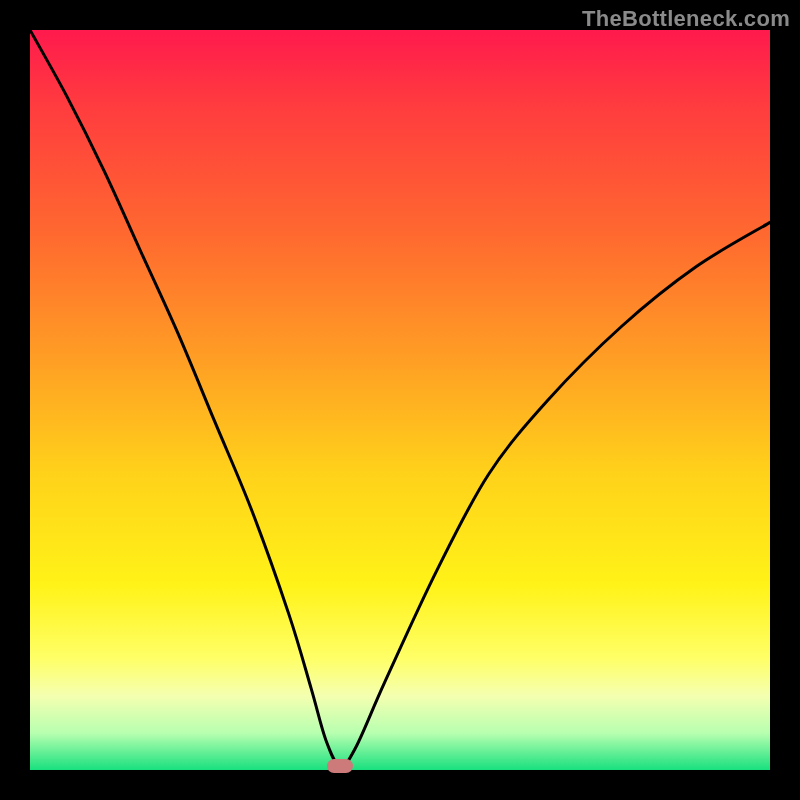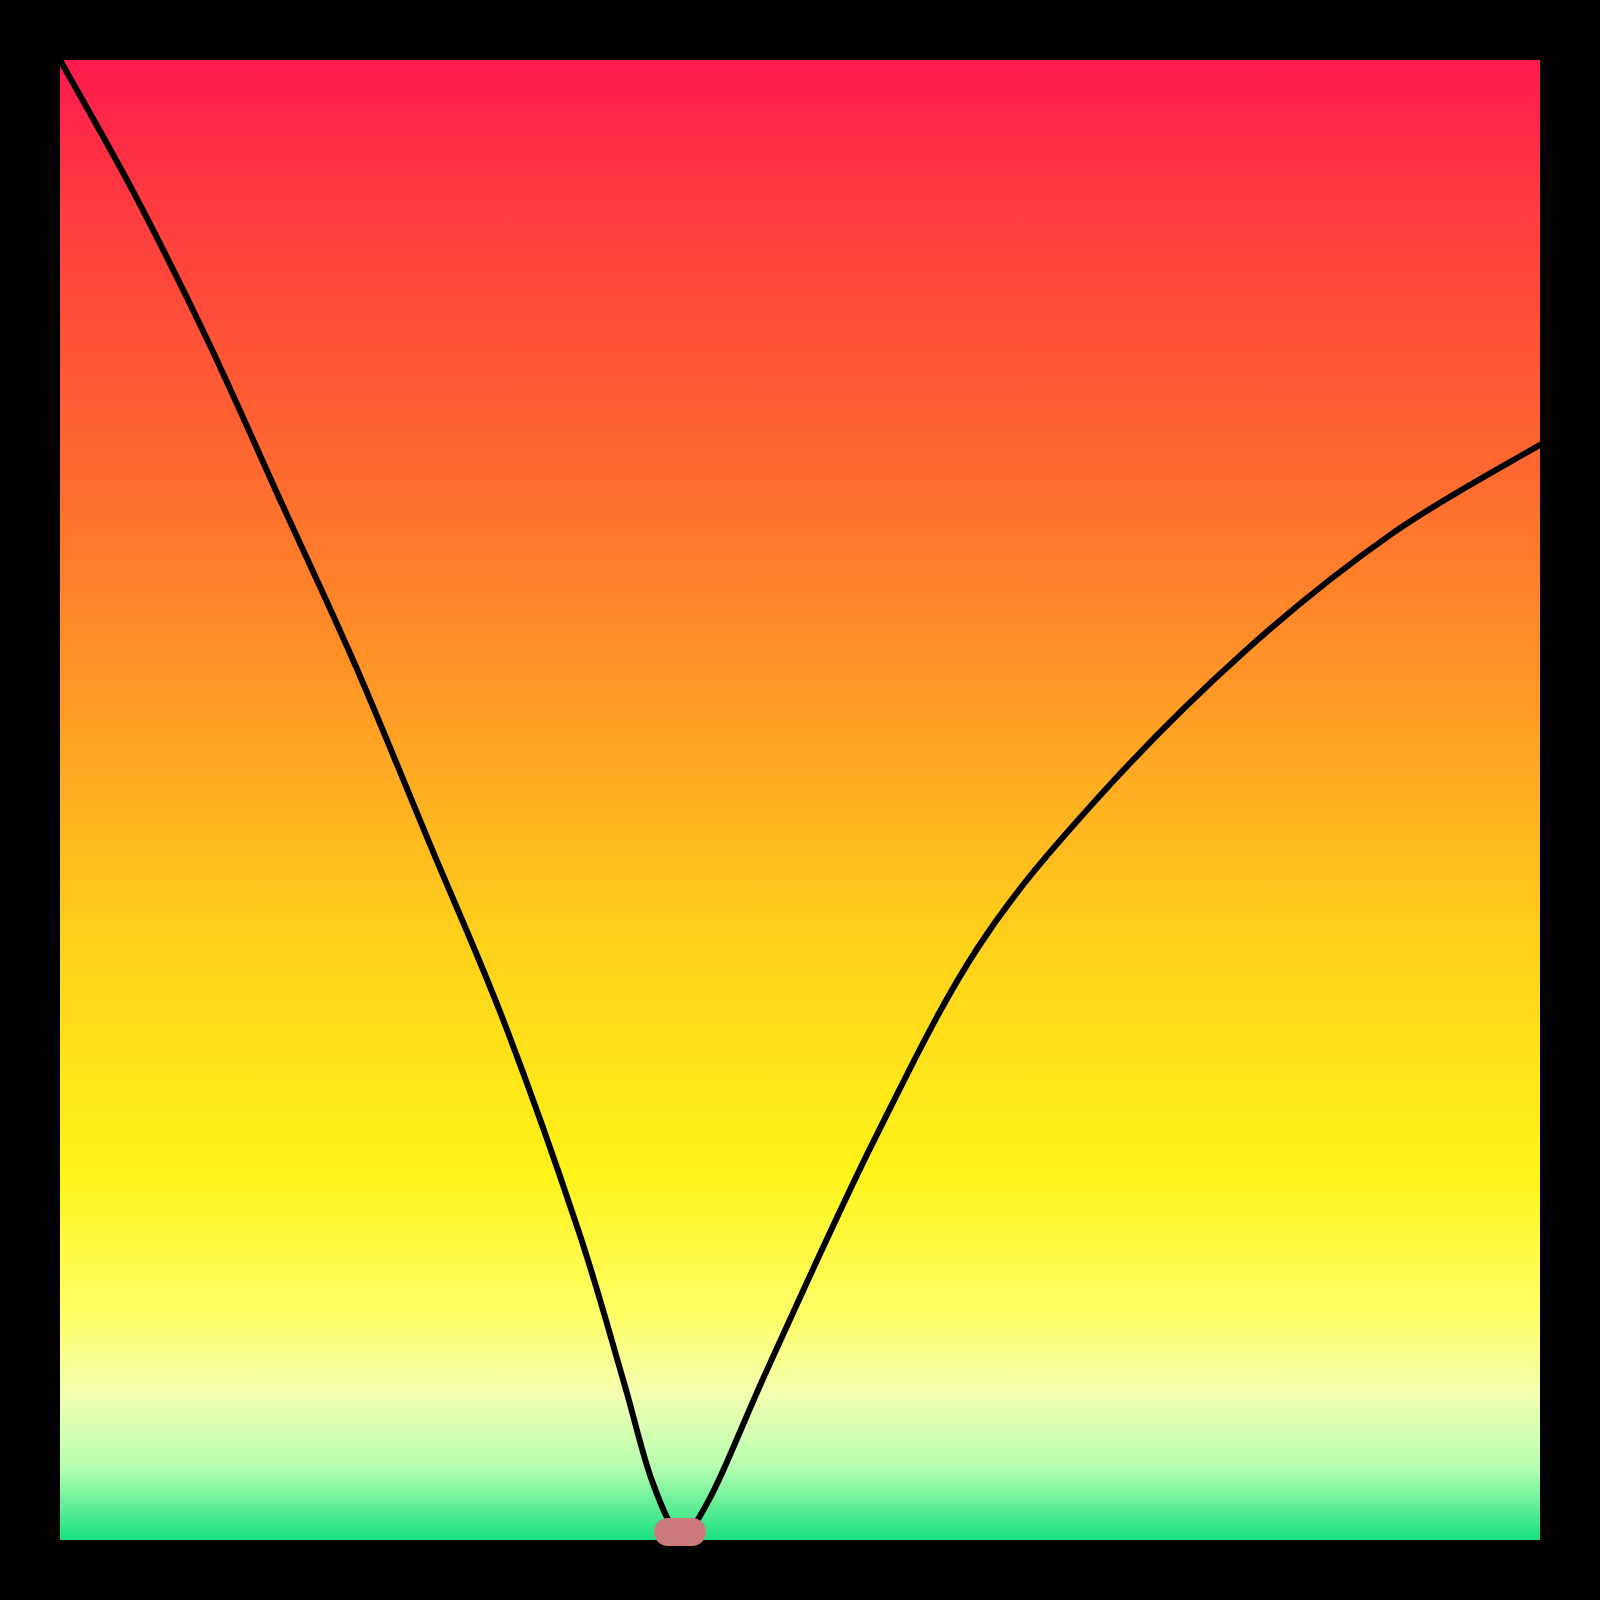--- a/index.html
+++ b/index.html
@@ -41,19 +41,20 @@
     font-size: 22px;
     font-weight: 600;
     color: #8a8a8a;
     letter-spacing: 0.3px;
   }
 </style>
 </head>
 <body>
 
 <div class="frame">
+  <div class="watermark">TheBottleneck.com</div>
   <div class="plot-area">
     <svg class="curve" viewBox="0 0 740 740" preserveAspectRatio="none">
       <path id="curve-path" d="M 0,0 C 6.166666666666667,11.100000000000003 24.666666666666664,43.1666666666667 37,66.60000000000002 C 49.333333333333336,90.03333333333335 61.666666666666664,114.69999999999992 74,140.5999999999999 C 86.33333333333333,166.49999999999991 98.66666666666667,194.86666666666665 111,222 C 123.33333333333333,249.13333333333335 135.66666666666666,275.03333333333336 148,303.40000000000003 C 160.33333333333334,331.7666666666667 172.66666666666666,362.6 185,392.20000000000005 C 197.33333333333334,421.80000000000007 209.66666666666666,448.93333333333334 222,481 C 234.33333333333334,513.0666666666666 249.13333333333333,555 259,584.6 C 268.8666666666667,614.2 275.0333333333333,637.6333333333333 281.2,658.6 C 287.3666666666667,679.5666666666667 291.19,697.45 296,710.4 C 300.81,723.3499999999999 305.12666666666667,735.0666666666666 310.06,736.3 C 314.99333333333334,737.5333333333333 318.0766666666667,731.9833333333332 325.6,717.8 C 333.12333333333333,703.6166666666667 341.6333333333333,680.8000000000001 355.2,651.2 C 368.76666666666665,621.6 389.7333333333334,574.7333333333333 407.00000000000006,540.2 C 424.2666666666667,505.6666666666667 440.3,472.3666666666667 458.8,444 C 477.3,415.6333333333333 495.8,394.6666666666667 518,370 C 540.2,345.3333333333333 567.3333333333334,318.2 592,296 C 616.6666666666666,273.8 641.3333333333334,254.06666666666663 666,236.79999999999995 C 690.6666666666666,219.53333333333327 727.6666666666666,199.79999999999998 740,192.39999999999998" fill="none" stroke="#000" stroke-width="3" stroke-linecap="round" stroke-linejoin="round"></path>
     </svg>
     <div class="marker" id="min-marker" style="left: 310.06px; top: 736.3px; background: rgb(204, 122, 122);"></div>
   </div>
 </div>
 
 </body></html>

